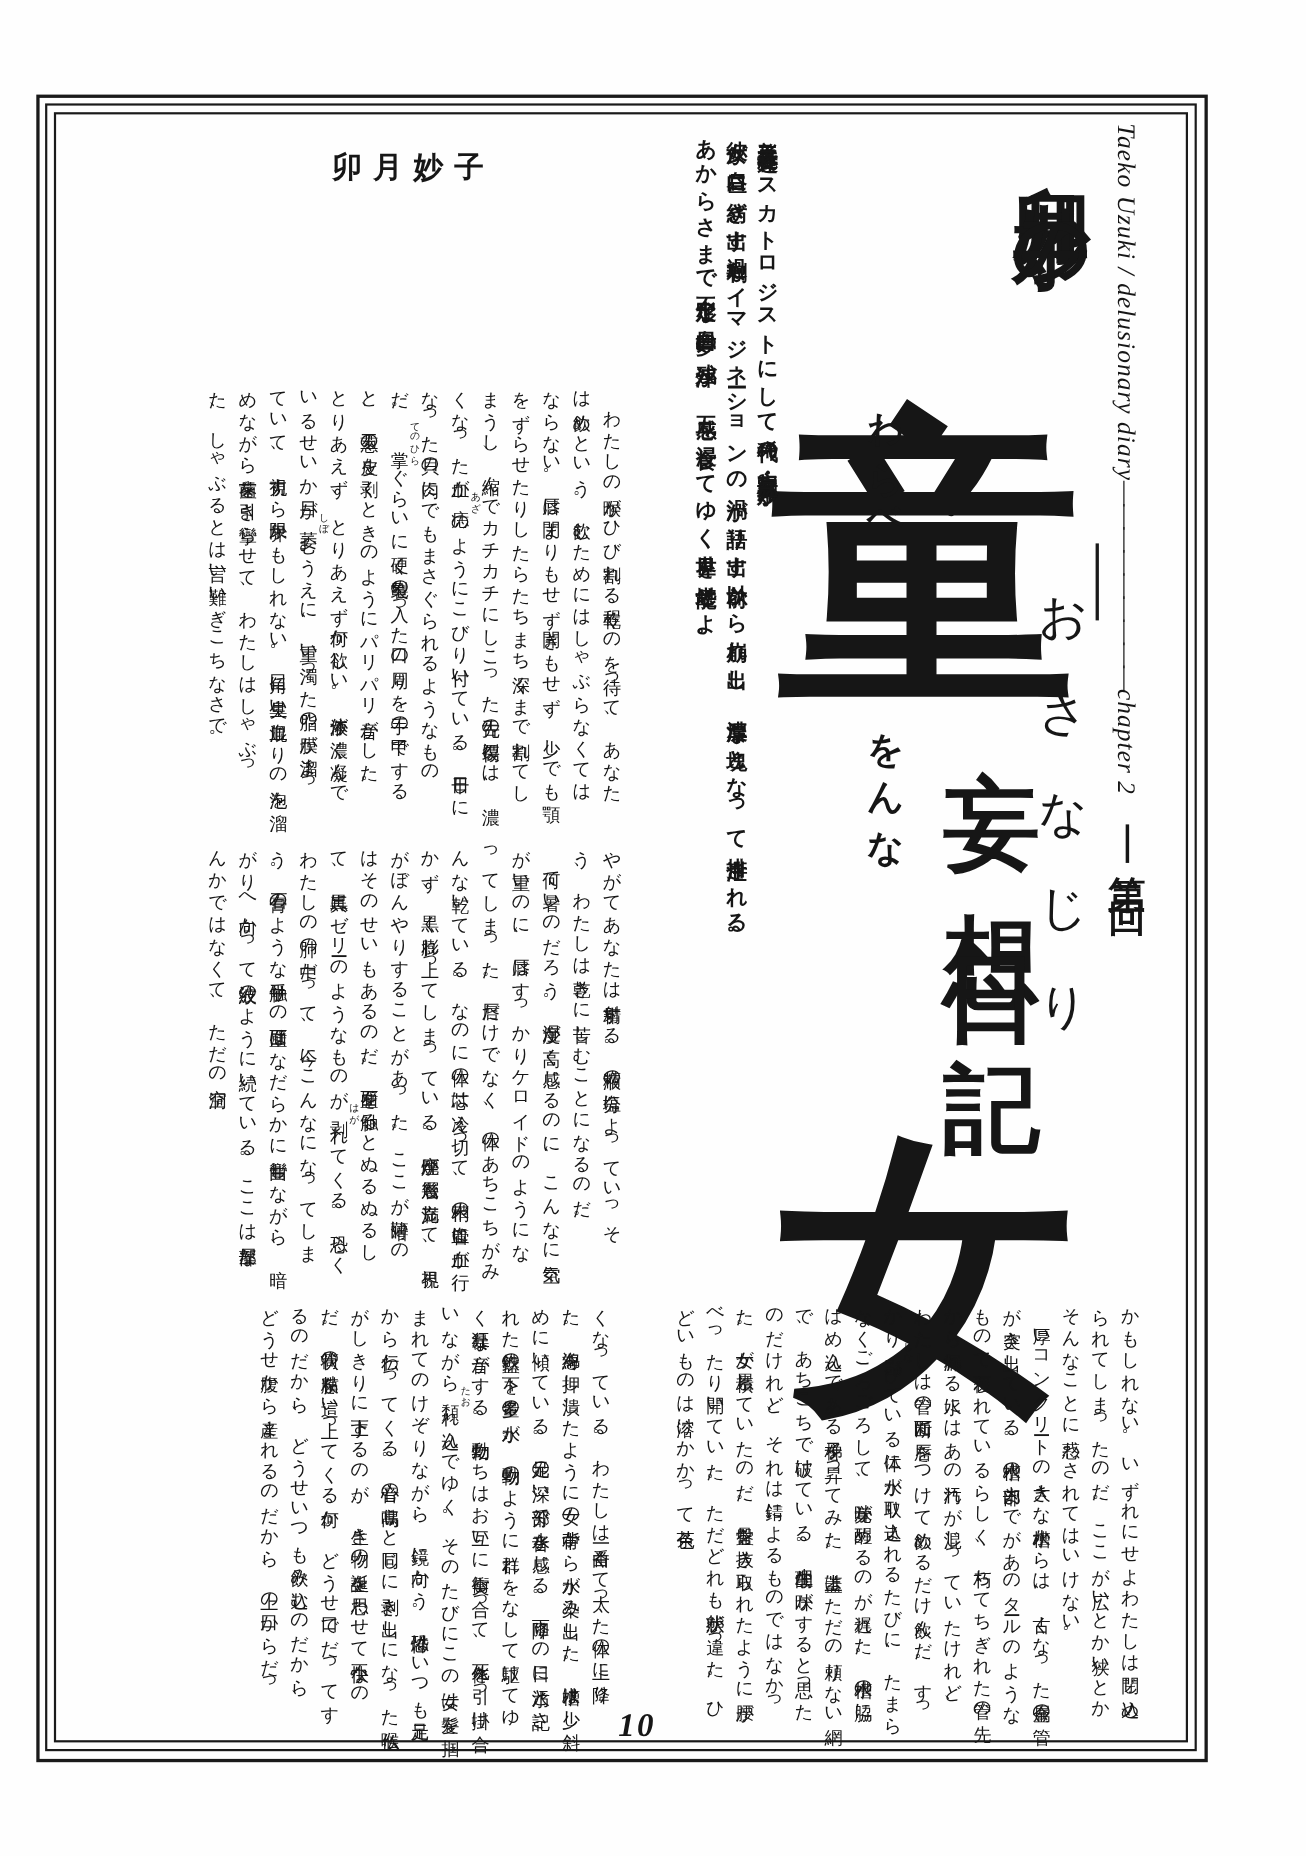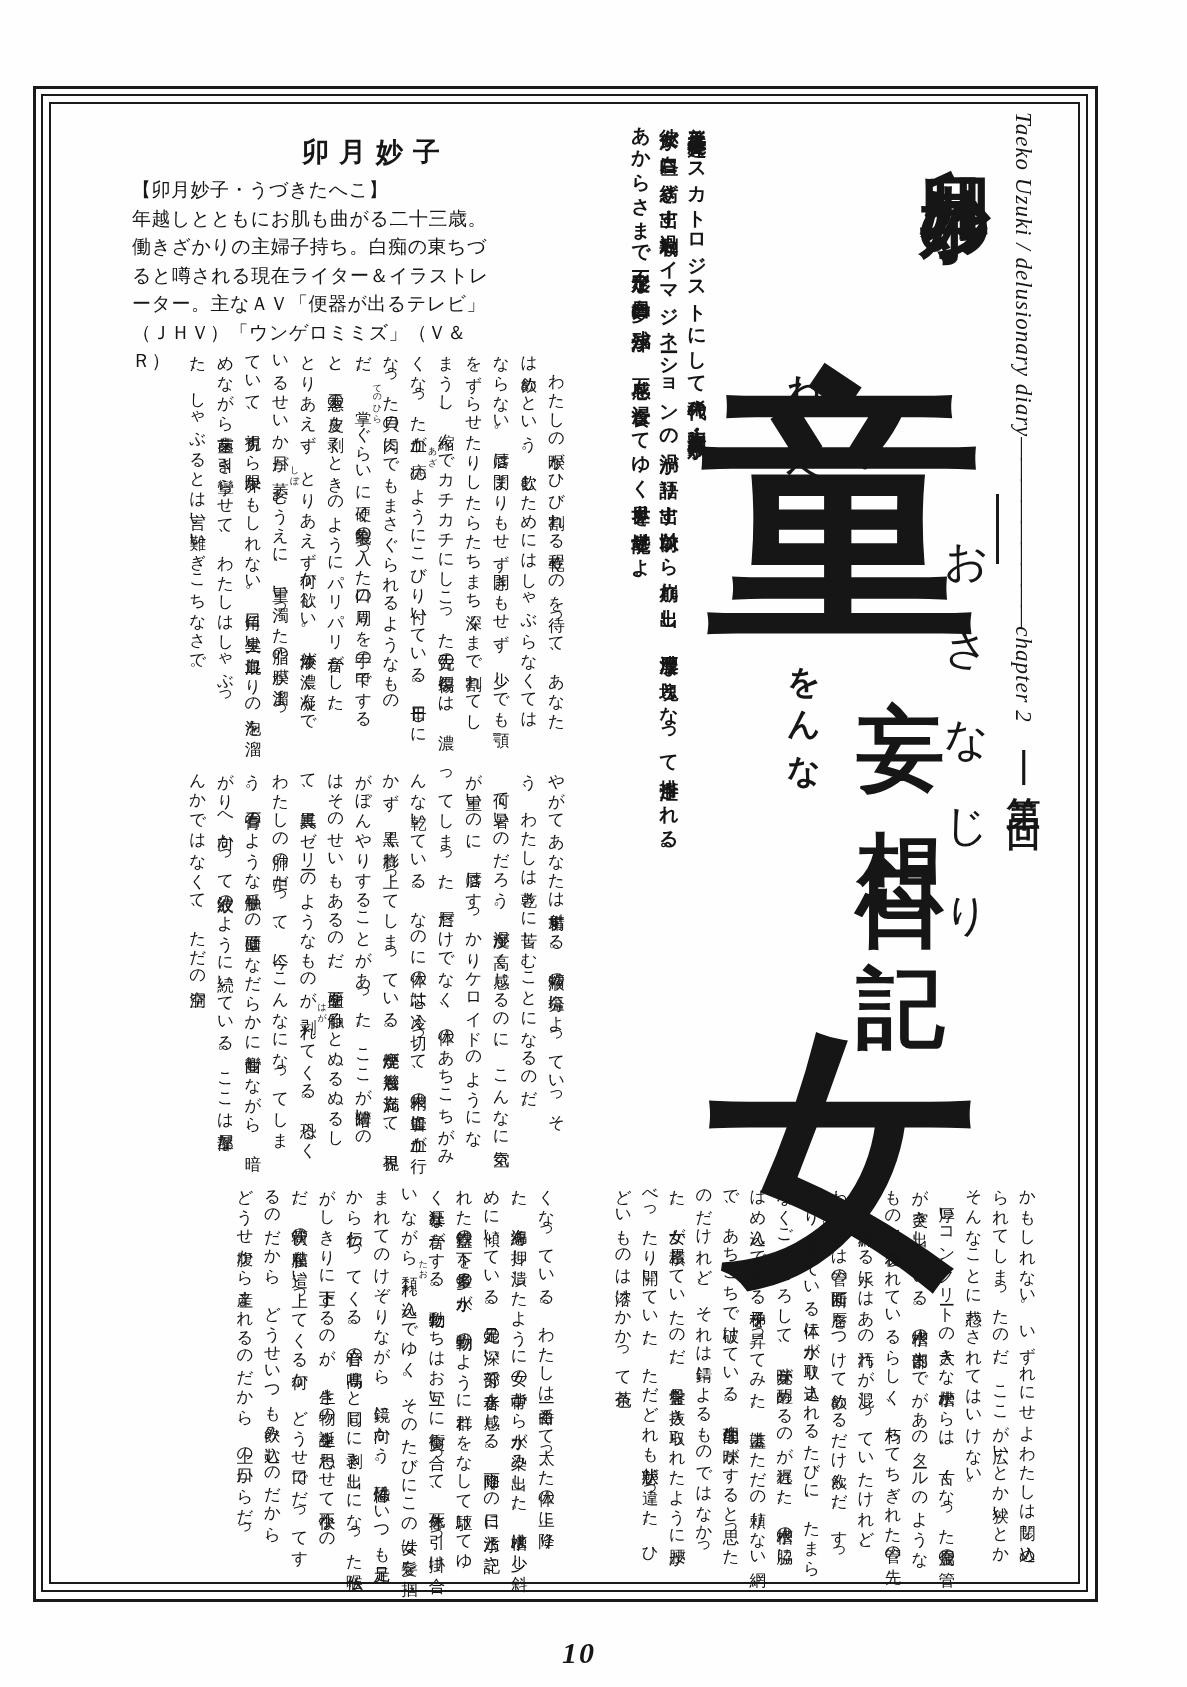--- a/index.html
+++ b/index.html
@@ -38,21 +38,21 @@
   #profile-bio{left:132px;top:176px;width:360px;font-family:"Liberation Sans","DejaVu Sans",sans-serif;
                font-size:19px;line-height:28.5px;white-space:pre-line;letter-spacing:0.5px;}
   
   .body-band{font-size:16.5px;letter-spacing:1px;line-height:27.6px;line-break:normal;}
   .body-band ruby rt{font-size:9px;letter-spacing:0;}
   #band1{left:128px;top:344px;height:392px;width:442px;}
   #band2{left:128px;top:762px;height:396px;width:442px;}
   #band3-right{left:582px;top:1178px;height:392px;width:458px;line-height:26.9px;}
   #band3-left{left:148px;top:1178px;height:392px;width:412px;line-height:27.4px;}
   
-  #page-number{left:562px;top:1636px;font-size:30px;font-style:italic;font-weight:700;letter-spacing:2px;}
+  #page-number{left:562px;top:1552px;font-size:30px;font-style:italic;font-weight:700;letter-spacing:2px;}
 </style>
 </head>
 <body>
 
 <div id="page">
 
   <div class="frame" id="frame-outer"></div>
   <div class="frame" id="frame-mid"></div>
   <div class="frame" id="frame-inner"></div>
 
@@ -65,26 +65,20 @@
   <div class="abs v" id="title-main"><ruby>妄<rt>おさな</rt></ruby>想<ruby>日<rt>じ</rt></ruby><ruby>記<rt>り</rt></ruby></div>
 
   <div class="abs v bigchar" id="big-char-1">童</div>
   <div class="abs v bigruby" id="big-ruby-1">わらべ</div>
   <div class="abs v bigruby" id="big-ruby-2">をんな</div>
   <div class="abs v bigchar" id="big-char-2">女</div>
 
   <div class="abs v" id="intro">美形人妻子連れスカトロジストにして稀代の妄想家・卯月妙子。<br>彼女が白昼に紡ぎ出す過剰なイマジネーションの渦が語り出す以前から崩れ出し、濃厚な塊となって排泄される。<br>あからさまで不定形な白日夢の残滓が、五感を浸食してゆく世界を堪能せよ。</div>
 
   <div class="abs" id="profile-name">卯月妙子</div>
-  <div class="abs" id="profile-bio">【卯月妙子・うづきたへこ】
-年越しとともにお肌も曲がる二十三歳。
-働きざかりの主婦子持ち。白痴の東ちづ
-ると噂される現在ライター＆イラストレ
-ーター。主なＡＶ「便器が出るテレビ」
-（ＪＨＶ）「ウンゲロミミズ」（Ｖ＆Ｒ）</div>
 
   <div class="abs v body-band" id="band1">　わたしの喉がひび割れる程乾くのを待って、あなたは飲めという。飲むためにはしゃぶらなくてはならない。唇は閉まりもせず開きもせず、少しでも顎をずらせたりしたらたちまち深くまで割れてしまうし、縮んでカチカチにしこった舌先の裂傷には、濃くなった血が<ruby>痣<rt>あざ</rt></ruby>のようにこびり付いている。日干しになった貝の肉にでもまさぐられるようなものだ。<ruby>掌<rt>てのひら</rt></ruby>ぐらいに硬く亀裂の入った口の周りを手の甲ですると、玉葱の皮を剥くときのようにパリパリ音がした。とりあえず、とりあえず何か欲しい。体液が濃く凝んでいるせいか目が<ruby>萎<rt>しぼ</rt></ruby>むうえに、重い濁った脂の膜が溜まっていて、視力すら限界かもしれない。口角に生臭い血混じりの泡を溜めながら歯茎を引き攣らせて、わたしはしゃぶった、しゃぶるとは言い難いぎこちなさで。</div>
   <div class="abs v body-band" id="band2">やがてあなたは射精する。精液の塩分によっていっそう、わたしは乾きに苦しむことになるのだ。<br>　何て暑いのだろう。湿度が高く感じるのに、こんなに空気が重いのに、唇はすっかりケロイドのようになってしまった。唇だけでなく、体のあちこちがみんな乾いている。なのに体の芯は冷え切って、末梢の血管に血が行かず、黒く膨れ上ってしまっている。廃煙が幾層も充満して、視界がぼんやりすることがあった。ここが薄暗いのはそのせいもあるのだ。壁面を触るとぬるぬるして、真黒にゼリーのようなものが<ruby>剥<rt>はが</rt></ruby>れてくる。恐らくわたしの肺の中だって、今にこんなになってしまう。石膏のような手触りの壁面はなだらかに彎曲しながら、暗がりへ向かって波紋のように続いている。ここは部屋なんかではなくて、ただの空洞</div>
   <div class="abs v body-band" id="band3-right">かもしれない。いずれにせよわたしは閉じ込められてしまったのだ。ここが広いとか狭いとかそんなことに惑わされてはいけない。<br>　厚いコンクリートの大きな水槽からは、古くなった金属の管が突き出している。水槽の内部までがあのタールのようなもので覆われているらしく、朽ちてちぎれた管の先から漏れる水にはあの汚れが混じっていたけれど、わたしは管の断面に唇をつけて飲めるだけ飲んだ。すっかり<ruby>鄙<rt>しな</rt></ruby>びている体に水が取り込まれるたびに、たまらなくごろごろして、味覚が醒めるのが遅れた。水槽の脇にはめ込んである梯子を昇ってみた。上蓋はただの頼りない網で、あちこちで破けている。生理的な味がすると思ったのだけれど、それは錆によるものではなかった。女が累積していたのだ。骨盤を抜き取られたように腰がべったり開いていた。ただどれも状態が違った。ひどいものは溶けかかって茶色</div>
   <div class="abs v body-band" id="band3-left">くなっている。わたしは一番白くて太った体の上に降りた。海綿を押し潰したように女の背中から水が染み出した。水槽は少し斜めに傾いている。足元の深い部分で水音を感じる。雨降りの日に汚水と記された鉄盤の下を多量の水が、動物のように群れをなして駆けてゆく狂暴な音がする。動物たちはお互いに衝突し合って、死体を引っ掛け合いながら<ruby>頽<rt>たお</rt></ruby>れ込んでゆく。そのたびにこの女は髪を掴まれてのけぞりながら、鏡に向かう。恐怖はいつも足元から伝わってくる。心音の高鳴りと同じに剥き出しになった喉仏がしきりに上下するのが、生き物の誕生を思わせて不快なのだ。筒状の粘膜を這い上ってくる何か。どうせ口でだってするのだから、どうせいつも飲み込むのだから、どうせ腹から産まれるのだから、上の口からだっ</div>
 
   <div class="abs" id="page-number">10</div>
 
 </div>
 

